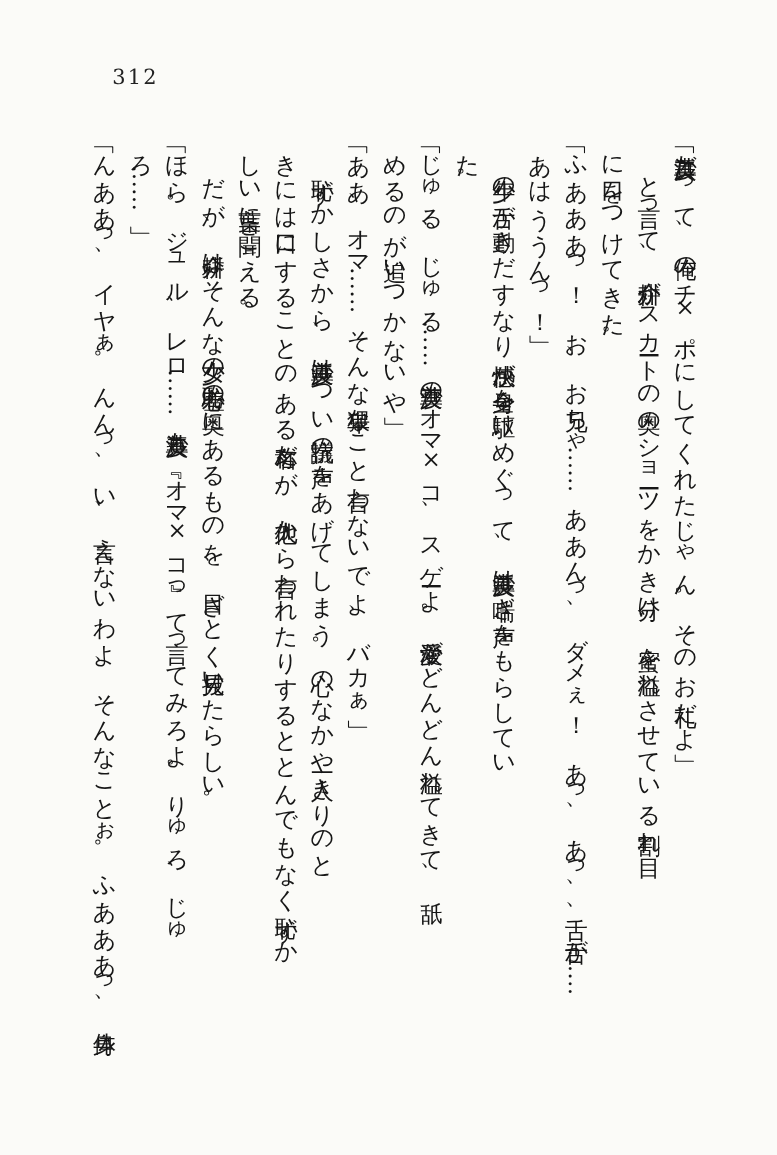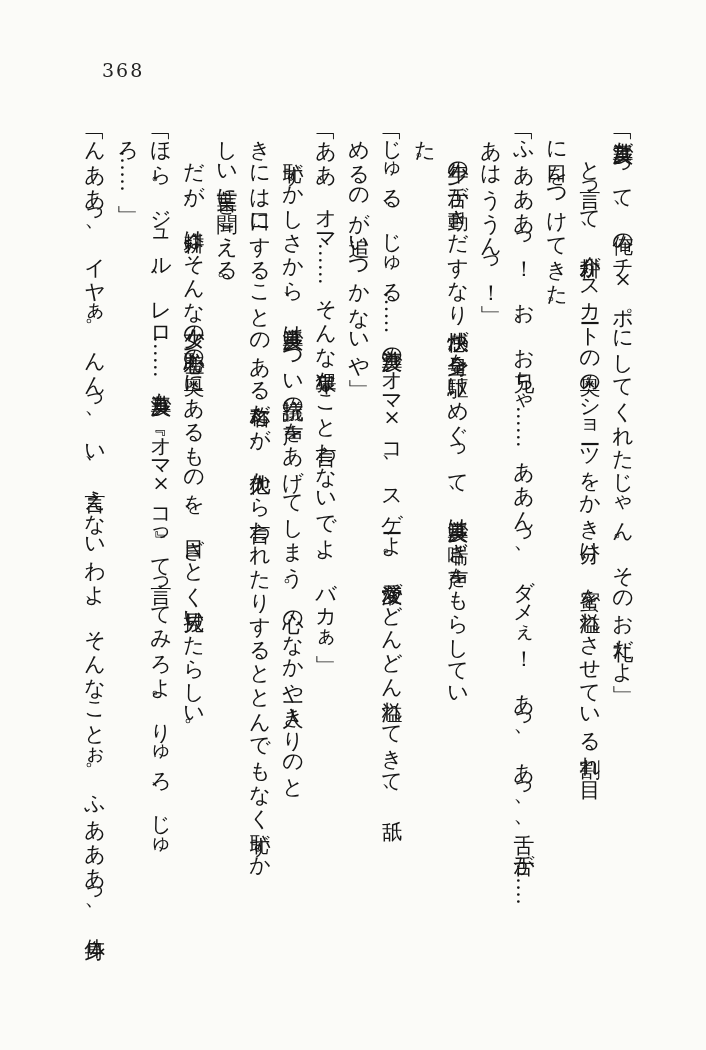--- a/index.html
+++ b/index.html
@@ -34,21 +34,21 @@
   .tline {
     font-size: 21px;
     line-height: 33px;
     white-space: nowrap;
     letter-spacing: 0;
   }
 </style>
 </head>
 <body>
 
-<div class="page-number">368</div>
+<div class="page-number">312</div>
 
 <div class="text-body">
   <div class="tline">「真沙美だって、俺のチ×ポにしてくれたじゃん。そのお礼だよ」</div>
   <div class="tline">　と言って、耕介がスカートの奥のショーツをかき分け、蜜を溢れさせている割れ目</div>
   <div class="tline">に口をつけてきた。</div>
   <div class="tline">「ふあああっ！　お、お兄ちゃ……ああんっ、ダメぇ！　あっ、あっ、舌、舌が……</div>
   <div class="tline">あはううんっ！」</div>
   <div class="tline">　少年の舌が動きだすなり快感が全身を駆けめぐって、真沙美は喘ぎ声をもらしてい</div>
   <div class="tline">た。</div>
   <div class="tline">「じゅる、じゅる……真沙美のオマ×コ、スゲーよ。愛液がどんどん溢れてきて、舐</div>

